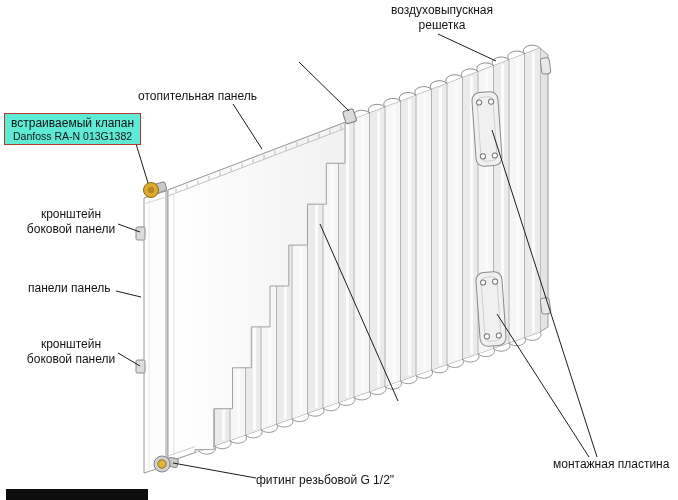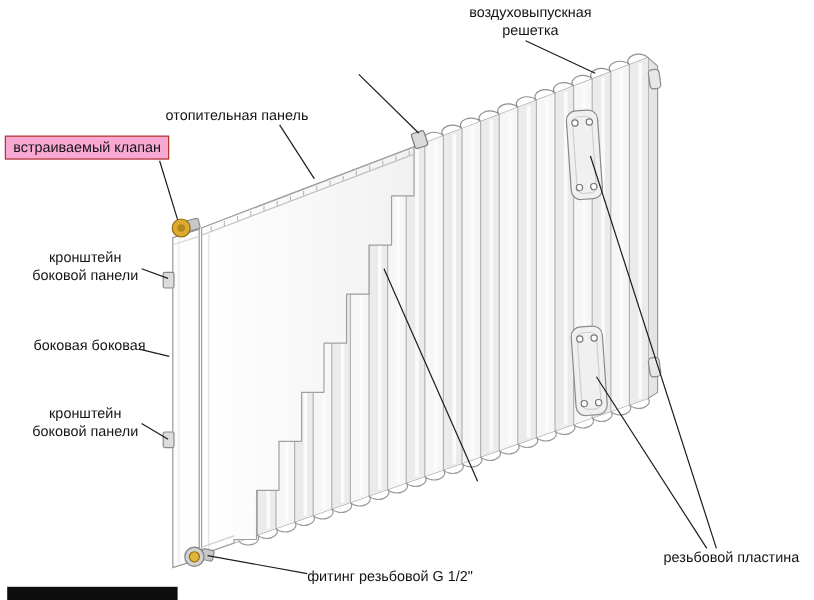--- a/index.html
+++ b/index.html
@@ -1,21 +1,21 @@
 <!DOCTYPE html>
 <html><head>
 <meta charset="utf-8">
 <style>
   html,body{margin:0;padding:0;background:#fff;}
   .stage{position:relative;width:674px;height:500px;background:#ffffff;overflow:hidden;
          font-family:"Liberation Sans",sans-serif;}
   .stage svg{position:absolute;left:0;top:0;}
   .lbl{position:absolute;font-size:12px;line-height:1.28;color:#141414;white-space:pre-line;}
   .center{text-align:center;}
-  .valve-box{position:absolute;left:4px;top:113px;border:1px solid #b03a2e;background:#f9a8d4;
+  .valve-box{position:absolute;left:4px;top:113px;border:1px solid #b03a2e;background:#5eead4;
              padding:2px 6px;text-align:center;color:#141414;}
   .valve-box .title{font-size:12px;}
   .valve-box .model{font-size:10.5px;}
   .logo-bar{position:absolute;left:6px;top:489px;width:142px;height:11px;background:#0d0d0d;}
 </style>
 </head>
 <body>
 
 <div class="stage">
 
@@ -173,29 +173,30 @@
   </svg>
 
   <div class="lbl center" style="left:383px;top:3px;width:118px;">воздуховыпускная
 решетка</div>
 
 
   <div class="lbl" style="left:138px;top:89px;">отопительная панель</div>
 
   <div class="valve-box">
     <div class="title">встраиваемый клапан</div>
+    <div class="model">Danfoss RA-N 013G1382</div>
   </div>
 
   <div class="lbl center" style="left:26px;top:207px;width:90px;">кронштейн
 боковой панели</div>
 
-  <div class="lbl" style="left:28px;top:281px;">боковая боковая</div>
+  <div class="lbl" style="left:28px;top:281px;">панели панель</div>
 
   <div class="lbl center" style="left:26px;top:337px;width:90px;">кронштейн
 боковой панели</div>
 
   <div class="lbl" style="left:256px;top:473px;">фитинг резьбовой G 1/2"</div>
 
 
-  <div class="lbl" style="left:553px;top:457px;">резьбовой пластина</div>
+  <div class="lbl" style="left:553px;top:457px;">монтажная пластина</div>
 
   <div class="logo-bar"></div>
 </div>
 
 </body></html>

